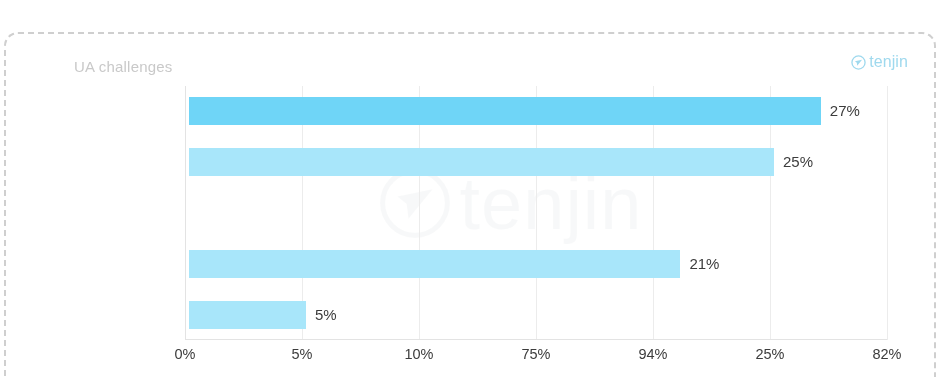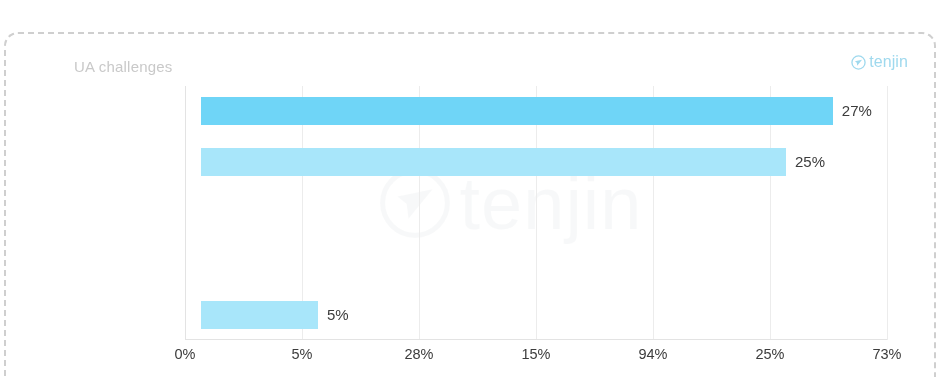--- a/index.html
+++ b/index.html
@@ -120,21 +120,21 @@
     top: 0;
     bottom: 0;
     width: 1px;
     background: #e3e3e3;
   }
 
   
   .bars { position: absolute; inset: 0; }
   .bar-row {
     position: absolute;
-    left: 16px;
+    left: 4px;
     right: 0;
     height: 20px;
     text-decoration: underline;
   }
   .bar {
     position: absolute;
     left: 0;
     top: 0;
     height: 28px;
     background: #a8e6fa;
@@ -216,30 +216,34 @@
     <div class="axis-baseline"></div>
     <div class="bars">
         <div class="bar-row" style="top: 11.4px;">
           <div class="bar highlight" title="High CPI 27%" style="width: 631.8px; background: rgb(111, 213, 247);"></div>
           <div class="bar-value" style="left: 640.8px;">27%</div>
         </div>
         <div class="bar-row" style="top: 62.2px;">
           <div class="bar" title="Low Retention 25%" style="width: 585px; background: rgb(168, 230, 250);"></div>
           <div class="bar-value" style="left: 594px;">25%</div>
         </div>
+        <div class="bar-row" style="top: 163.8px;">
+          <div class="bar" title="Lack of Experience 21%" style="width: 491.4px; background: rgb(168, 230, 250);"></div>
+          <div class="bar-value" style="left: 500.4px;">21%</div>
+        </div>
         <div class="bar-row" style="top: 214.6px;">
           <div class="bar" title="Not knowing which MMP to choose 5%" style="width: 117px; background: rgb(168, 230, 250);"></div>
           <div class="bar-value" style="left: 126px;">5%</div>
         </div>
       </div>
   </div>
 
   <div class="tick-labels">
       <div class="tick-label" style="left: 0px;">0%</div>
       <div class="tick-label" style="left: 117px;">5%</div>
-      <div class="tick-label" style="left: 234px;">28%</div>
-      <div class="tick-label" style="left: 351px;">15%</div>
+      <div class="tick-label" style="left: 234px;">10%</div>
+      <div class="tick-label" style="left: 351px;">75%</div>
       <div class="tick-label" style="left: 468px;">94%</div>
       <div class="tick-label" style="left: 585px;">25%</div>
-      <div class="tick-label" style="left: 702px;">73%</div>
+      <div class="tick-label" style="left: 702px;">82%</div>
     </div>
 
 </div>
 
 </body></html>

